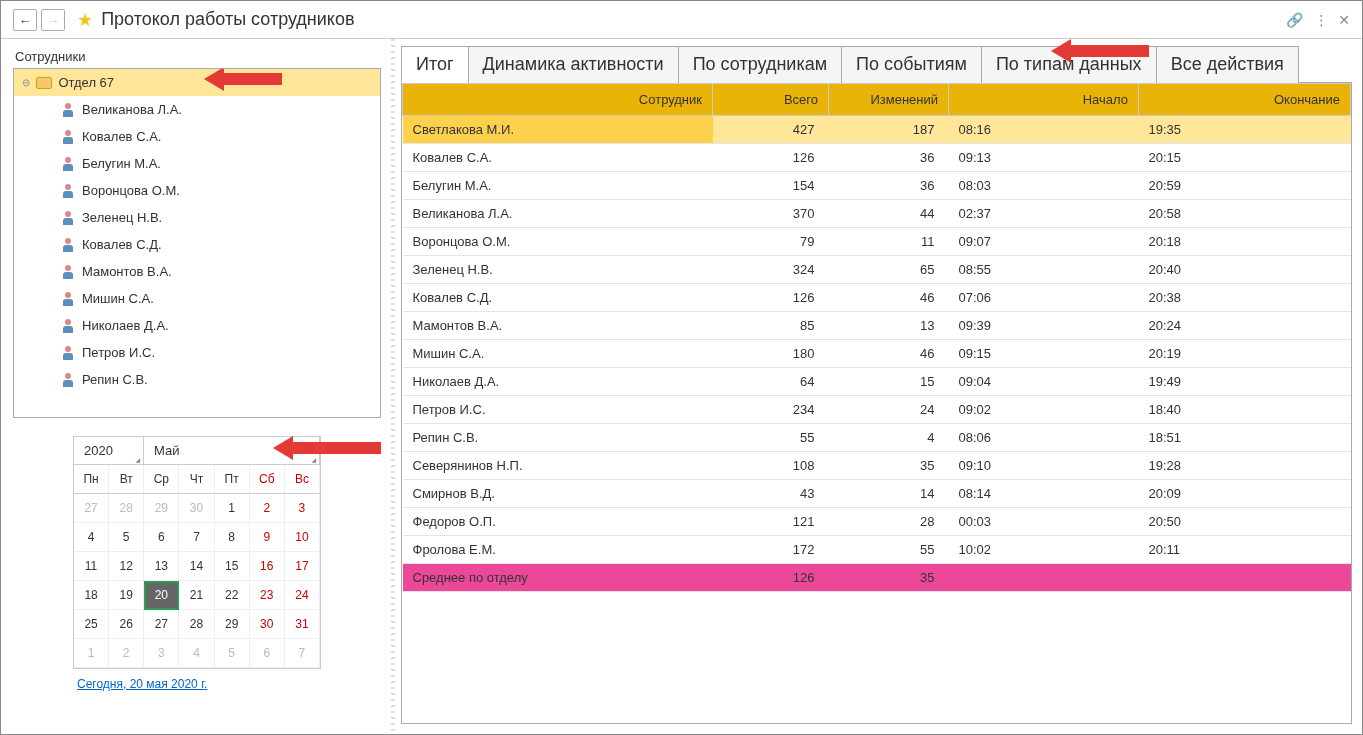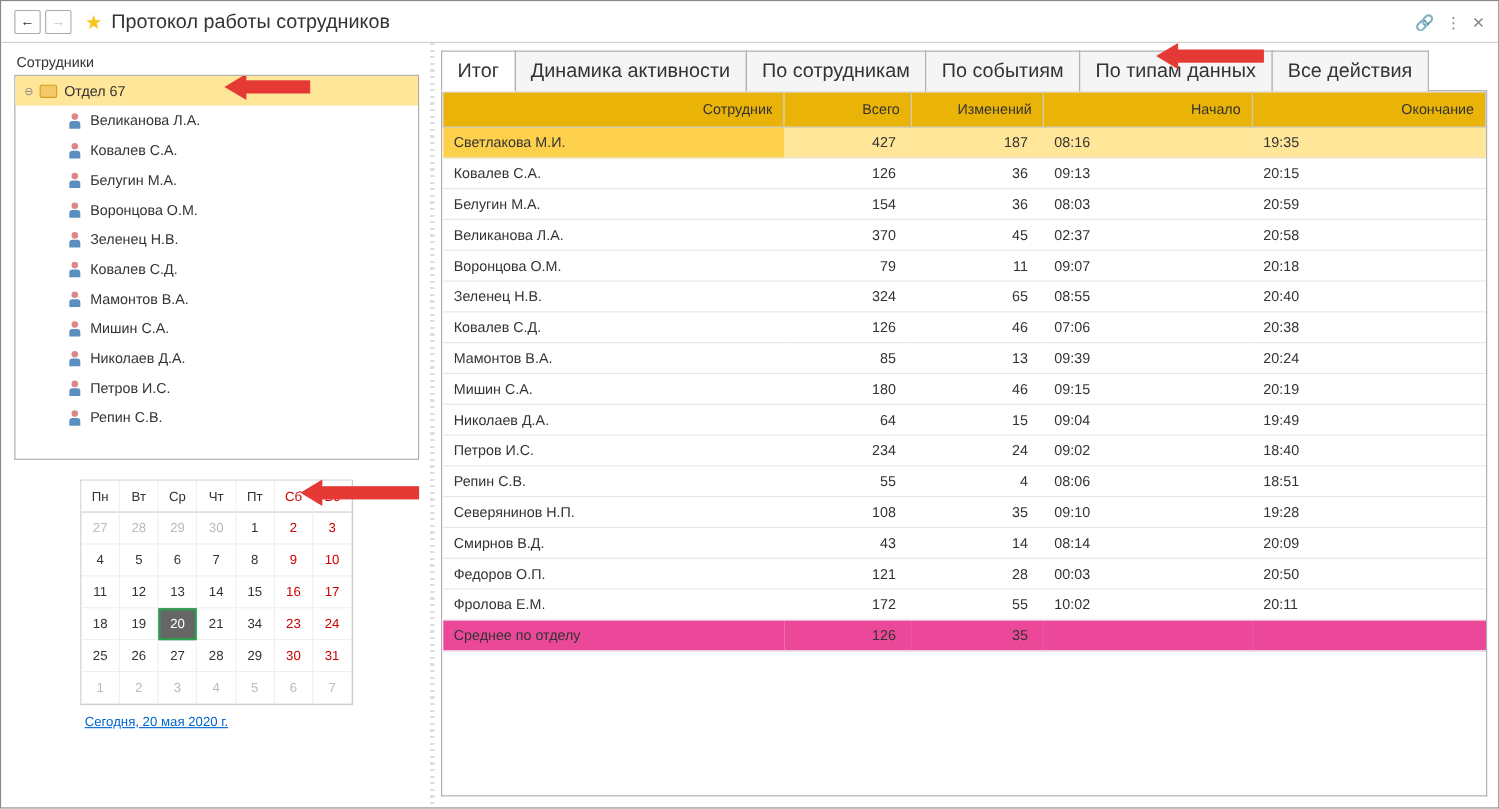--- a/index.html
+++ b/index.html
@@ -149,20 +149,24 @@
         </div>
 
       <div class="arrow" style="top: 4px; left: 190px;">
         <div class="arrow-head" style="left:0; top:-6px;"></div>
         <div class="arrow-body" style="left:18px; top:0; width:60px;"></div>
       </div>
     </div>
 
     <div class="calendar-wrap">
       <div class="calendar">
+        <div class="cal-selects">
+          <div class="cal-sel year">2020</div>
+          <div class="cal-sel month">Май</div>
+        </div>
         <div class="cal-grid" id="cal-hdr">
             <div class="cal-cell hdr">Пн</div>
             <div class="cal-cell hdr">Вт</div>
             <div class="cal-cell hdr">Ср</div>
             <div class="cal-cell hdr">Чт</div>
             <div class="cal-cell hdr">Пт</div>
             <div class="cal-cell hdr wkend">Сб</div>
             <div class="cal-cell hdr wkend">Вс</div>
           </div>
         <div class="cal-grid" id="cal-days">
@@ -184,21 +188,21 @@
             <div class="cal-cell ">12</div>
             <div class="cal-cell ">13</div>
             <div class="cal-cell ">14</div>
             <div class="cal-cell ">15</div>
             <div class="cal-cell wkend">16</div>
             <div class="cal-cell wkend">17</div>
             <div class="cal-cell ">18</div>
             <div class="cal-cell ">19</div>
             <div class="cal-cell selected">20</div>
             <div class="cal-cell ">21</div>
-            <div class="cal-cell ">34</div>
+            <div class="cal-cell ">22</div>
             <div class="cal-cell wkend">23</div>
             <div class="cal-cell wkend">24</div>
             <div class="cal-cell ">25</div>
             <div class="cal-cell ">26</div>
             <div class="cal-cell ">27</div>
             <div class="cal-cell ">28</div>
             <div class="cal-cell ">29</div>
             <div class="cal-cell wkend">30</div>
             <div class="cal-cell wkend">31</div>
             <div class="cal-cell other">1</div>
@@ -259,21 +263,21 @@
             <tr>
               <td>Белугин М.А.</td>
               <td class="num">154</td>
               <td class="num">36</td>
               <td>08:03</td>
               <td>20:59</td>
             </tr>
             <tr>
               <td>Великанова Л.А.</td>
               <td class="num">370</td>
-              <td class="num">45</td>
+              <td class="num">44</td>
               <td>02:37</td>
               <td>20:58</td>
             </tr>
             <tr>
               <td>Воронцова О.М.</td>
               <td class="num">79</td>
               <td class="num">11</td>
               <td>09:07</td>
               <td>20:18</td>
             </tr>

